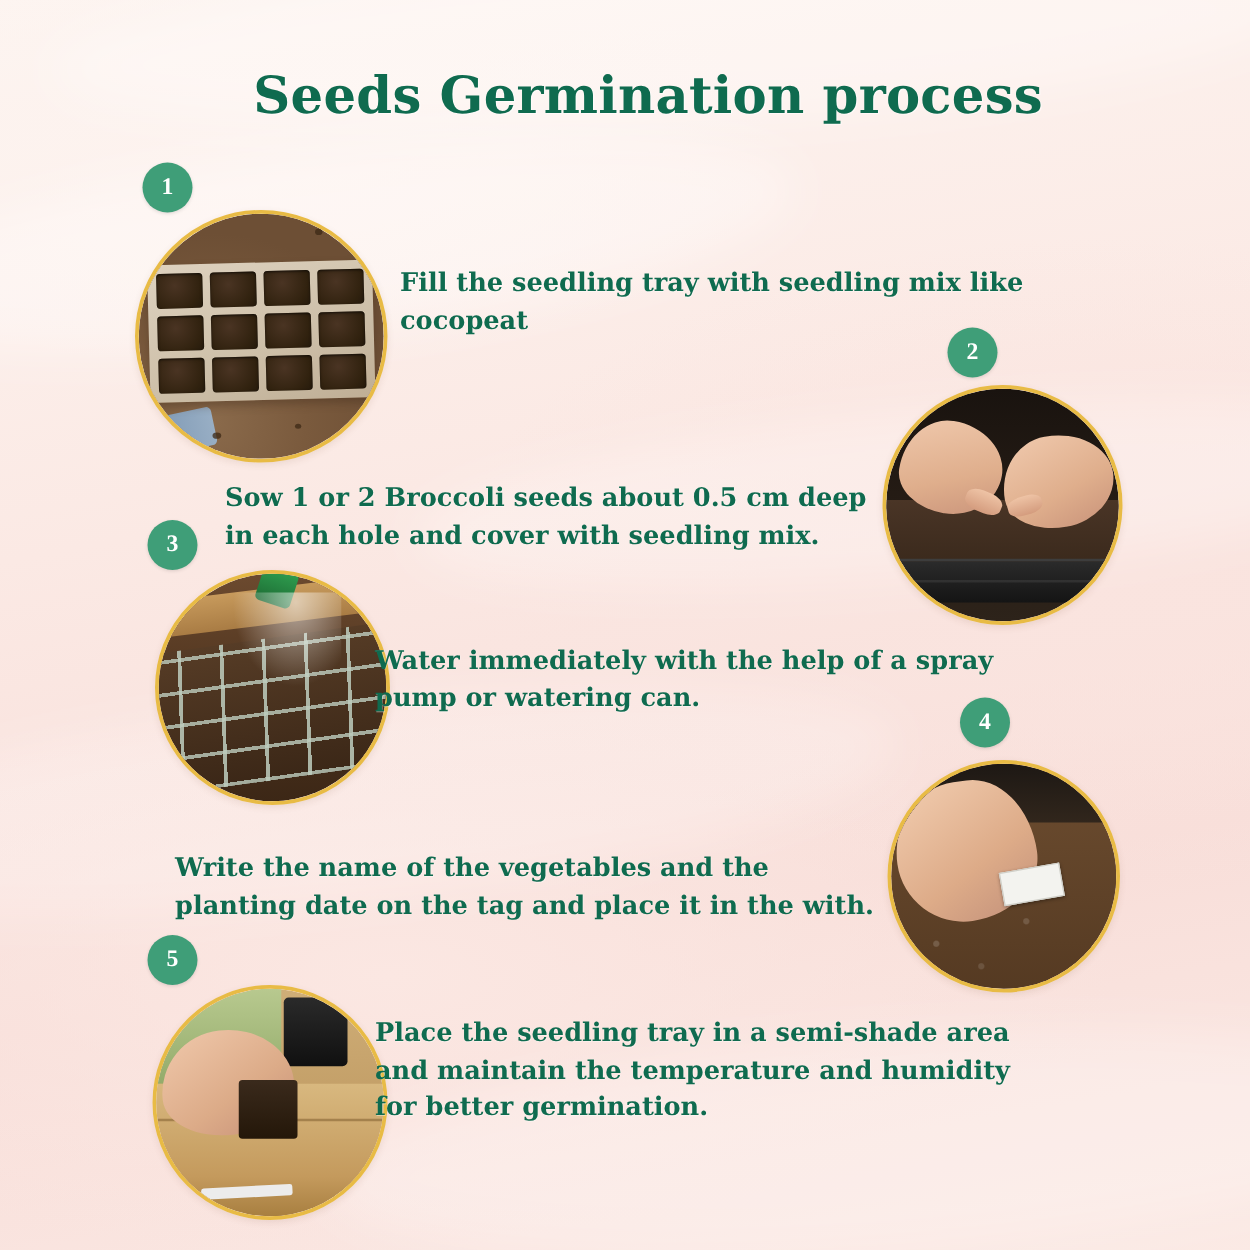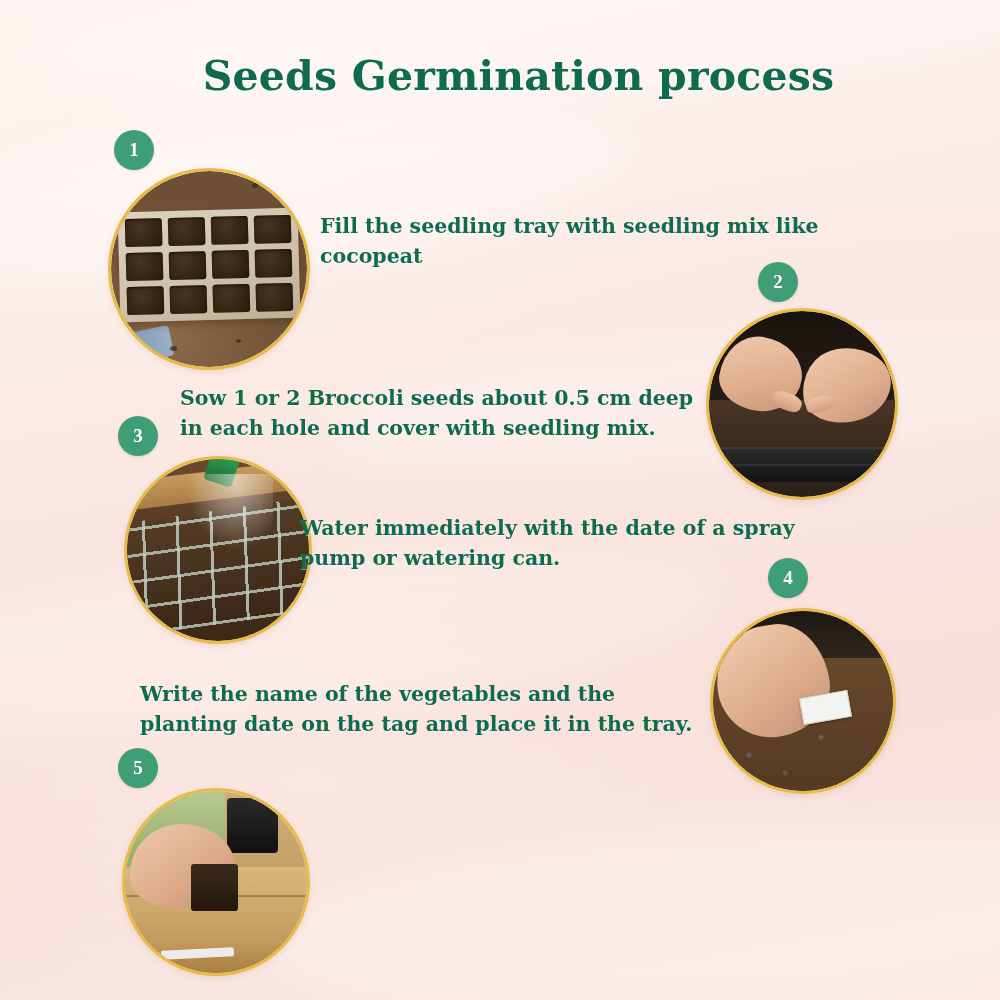--- a/index.html
+++ b/index.html
@@ -325,42 +325,43 @@
     <div class="inner">
       <div class="tray3">
         <div class="plank"></div>
         <div class="grid"></div>
         <div class="nozzle"></div>
         <div class="mist"></div>
       </div>
     </div>
   </div>
   <div class="badge" style="left:118px; top:416px;">3</div>
-  <div class="step-text" style="left:300px; top:514px; width:540px;">Water immediately with the date of a spray pump or watering can.</div>
+  <div class="step-text" style="left:300px; top:514px; width:540px;">Water immediately with the help of a spray pump or watering can.</div>
 
   <div class="photo" style="left:710px; top:608px; width:180px; height:180px;">
     <div class="inner">
       <div class="tray4">
         <div class="soil"></div>
         <div class="darkstrip"></div>
         <div class="hand"></div>
         <div class="tag"></div>
       </div>
     </div>
   </div>
   <div class="badge" style="left:768px; top:558px;">4</div>
-  <div class="step-text" style="left:140px; top:680px; width:570px;">Write the name of the vegetables and the planting date on the tag and place it in the tray.</div>
+  <div class="step-text" style="left:140px; top:680px; width:570px;">Write the name of the vegetables and the planting date on the tag and place it in the with.</div>
 
   <div class="photo" style="left:122px; top:788px; width:182px; height:182px;">
     <div class="inner">
       <div class="tray5">
         <div class="greenbg"></div>
         <div class="pot"></div>
         <div class="bench"></div>
         <div class="hand"></div>
         <div class="block"></div>
         <div class="stick"></div>
       </div>
     </div>
   </div>
   <div class="badge" style="left:118px; top:748px;">5</div>
+  <div class="step-text" style="left:300px; top:812px; width:530px;">Place the seedling tray in a semi-shade area and maintain the temperature and humidity for better germination.</div>
 
 </div>
 
 </body></html>

